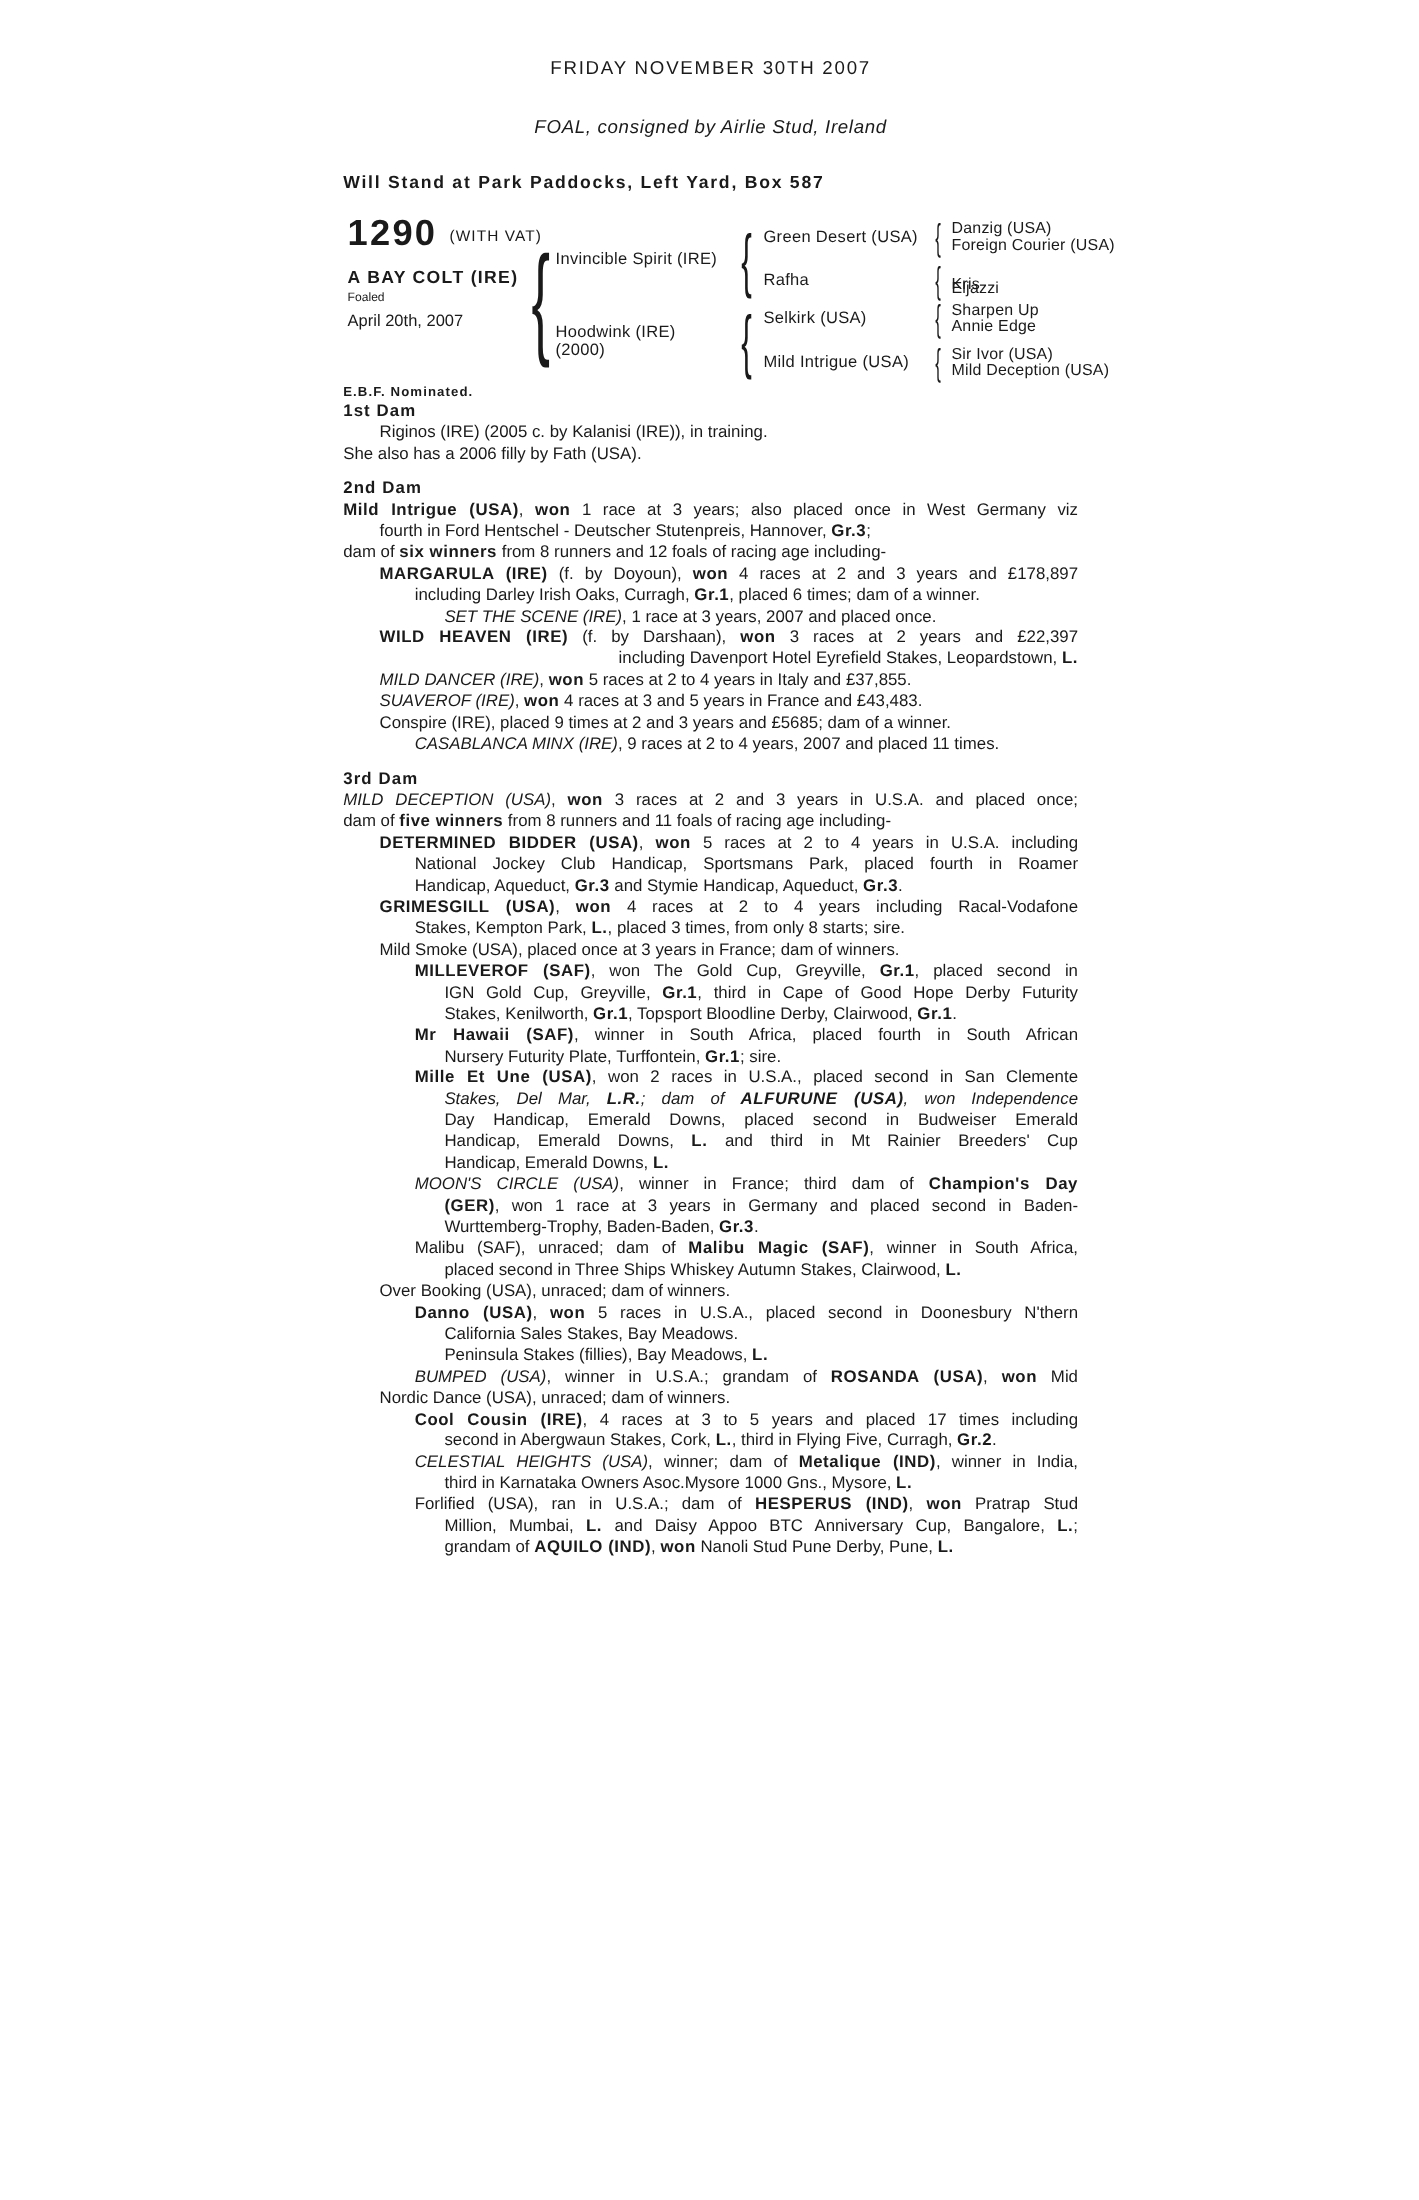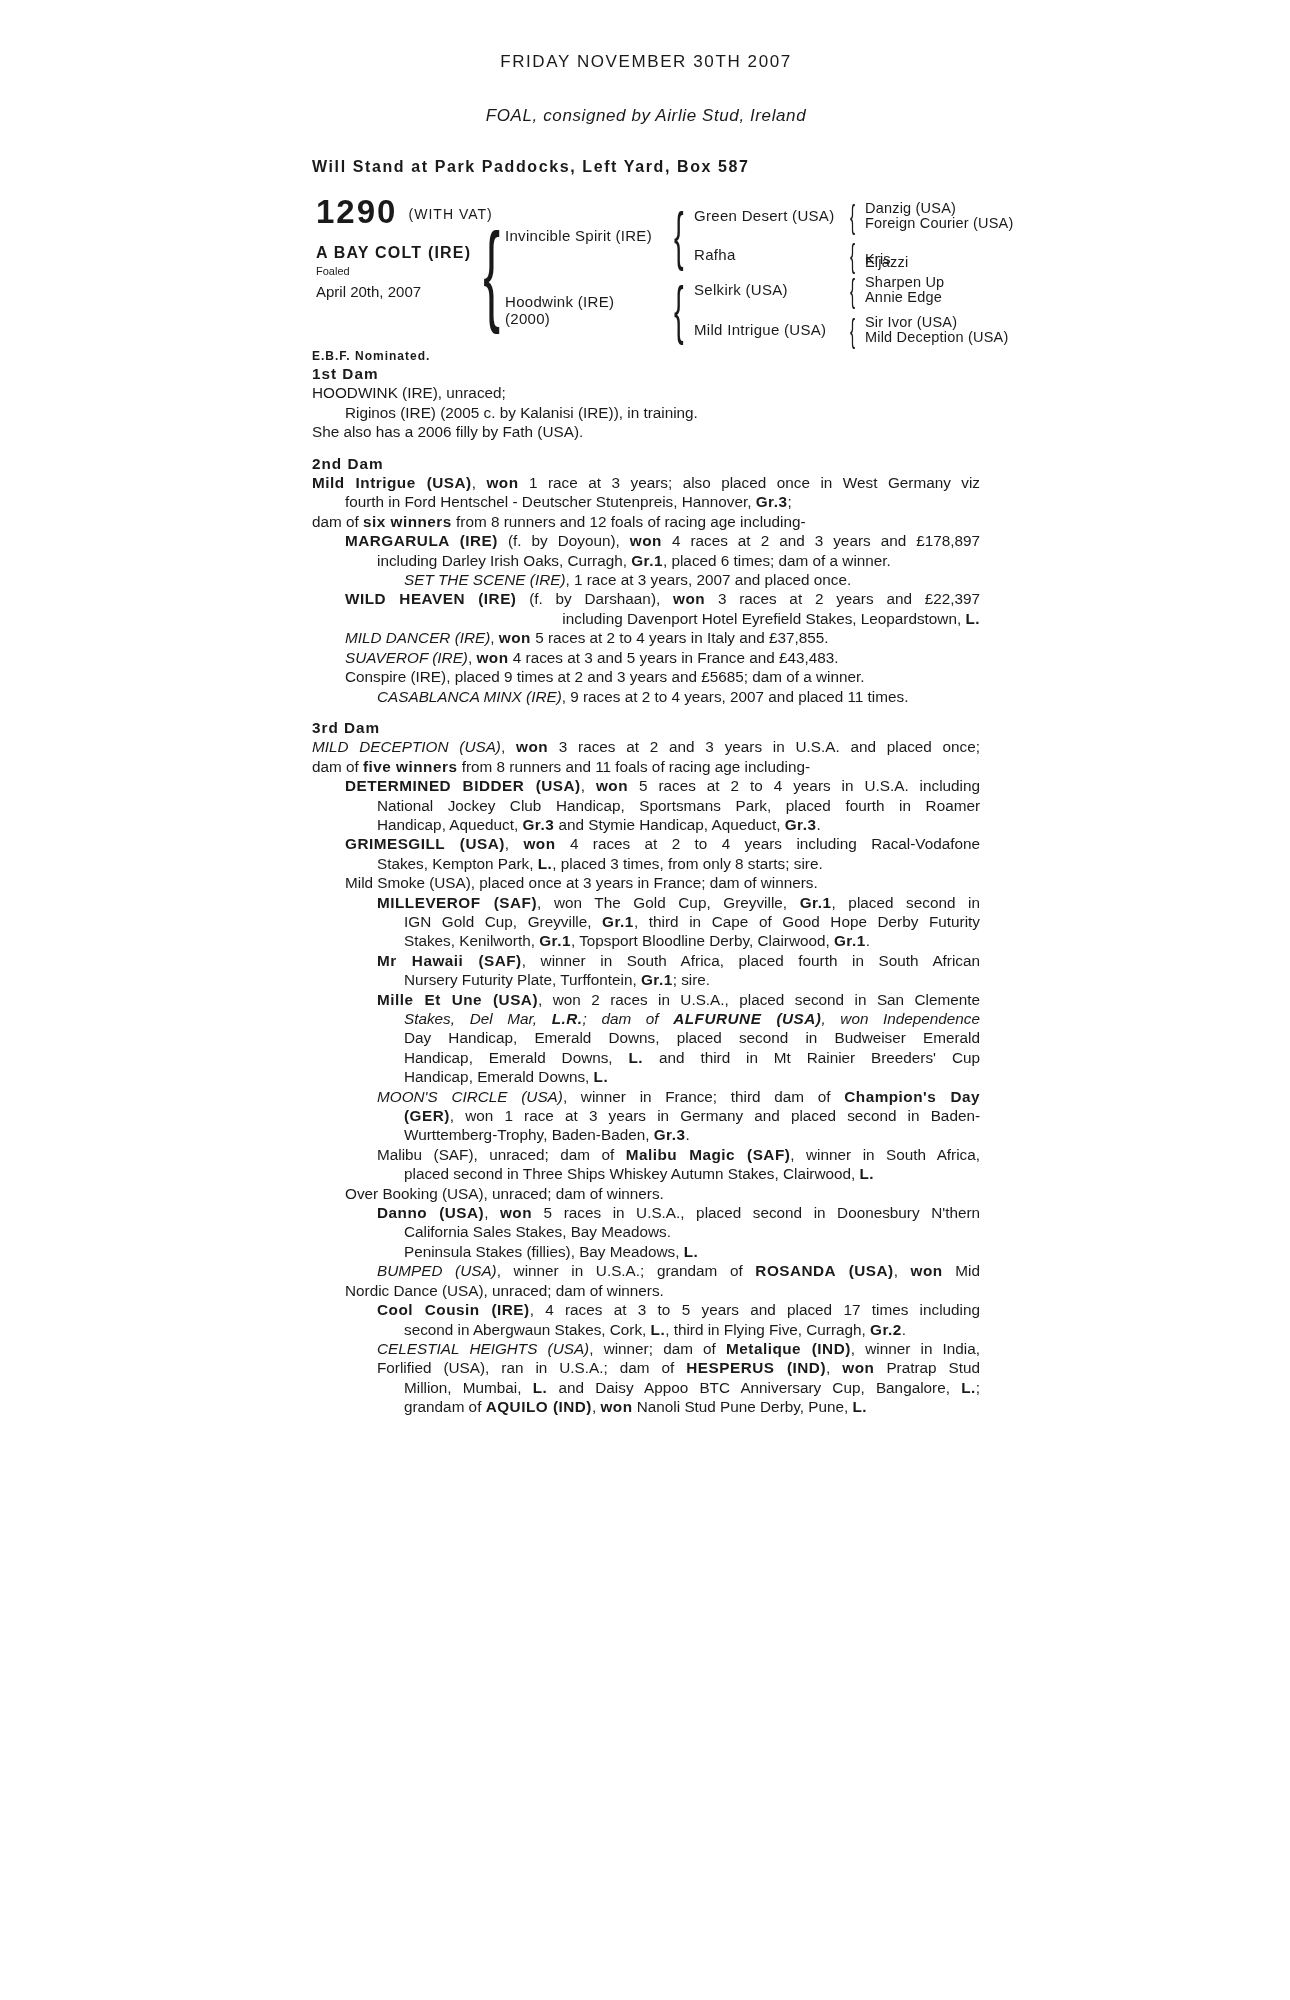--- a/index.html
+++ b/index.html
@@ -107,21 +107,20 @@
     <div class="abs gg gg5">Annie Edge</div>
     <div class="abs gg gg6">Sir Ivor (USA)</div>
     <div class="abs gg gg7">Mild Deception (USA)</div>
   </div>
 
   <div class="abs ebf">E.B.F. Nominated.</div>
 
   <div class="abs dams" id="dams">
       <div class="dam-section">
         <div class="dam-heading">1st Dam</div>
-        <div class="ln" style="padding-left: 0px;"><span>HOODWINK (IRE), unraced;</span></div>
         <div class="ln" style="padding-left: 33px;"><span>Riginos (IRE) (2005 c. by Kalanisi (IRE)), in training.</span></div>
         <div class="ln" style="padding-left: 0px;"><span>She also has a 2006 filly by Fath (USA).</span></div>
       </div>
       <div class="dam-section">
         <div class="dam-heading">2nd Dam</div>
         <div class="ln j" style="padding-left: 0px;"><span class="b">Mild Intrigue (USA)</span><span>, </span><span class="b">won</span><span> 1 race at 3 years; also placed once in West Germany viz</span></div>
         <div class="ln" style="padding-left: 33px;"><span>fourth in Ford Hentschel - Deutscher Stutenpreis, Hannover, </span><span class="b">Gr.3</span><span>;</span></div>
         <div class="ln" style="padding-left: 0px;"><span>dam of </span><span class="b">six winners</span><span> from 8 runners and 12 foals of racing age including-</span></div>
         <div class="ln j" style="padding-left: 33px;"><span class="b">MARGARULA (IRE)</span><span> (f. by Doyoun), </span><span class="b">won</span><span> 4 races at 2 and 3 years and £178,897</span></div>
         <div class="ln" style="padding-left: 65px;"><span>including Darley Irish Oaks, Curragh, </span><span class="b">Gr.1</span><span>, placed 6 times; dam of a winner.</span></div>
@@ -160,19 +159,20 @@
         <div class="ln" style="padding-left: 92px;"><span>placed second in Three Ships Whiskey Autumn Stakes, Clairwood, </span><span class="b">L.</span></div>
         <div class="ln" style="padding-left: 33px;"><span>Over Booking (USA), unraced; dam of winners.</span></div>
         <div class="ln j" style="padding-left: 65px;"><span class="b">Danno (USA)</span><span>, </span><span class="b">won</span><span> 5 races in U.S.A., placed second in Doonesbury N'thern</span></div>
         <div class="ln" style="padding-left: 92px;"><span>California Sales Stakes, Bay Meadows.</span></div>
         <div class="ln" style="padding-left: 92px;"><span>Peninsula Stakes (fillies), Bay Meadows, </span><span class="b">L.</span></div>
         <div class="ln j" style="padding-left: 65px;"><span class="i">BUMPED (USA)</span><span>, winner in U.S.A.; grandam of </span><span class="b">ROSANDA (USA)</span><span>, </span><span class="b">won</span><span> Mid</span></div>
         <div class="ln" style="padding-left: 33px;"><span>Nordic Dance (USA), unraced; dam of winners.</span></div>
         <div class="ln j" style="padding-left: 65px;"><span class="b">Cool Cousin (IRE)</span><span>, 4 races at 3 to 5 years and placed 17 times including</span></div>
         <div class="ln" style="padding-left: 92px;"><span>second in Abergwaun Stakes, Cork, </span><span class="b">L.</span><span>, third in Flying Five, Curragh, </span><span class="b">Gr.2</span><span>.</span></div>
         <div class="ln j" style="padding-left: 65px;"><span class="i">CELESTIAL HEIGHTS (USA)</span><span>, winner; dam of </span><span class="b">Metalique (IND)</span><span>, winner in India,</span></div>
+        <div class="ln" style="padding-left: 92px;"><span>third in Karnataka Owners Asoc.Mysore 1000 Gns., Mysore, </span><span class="b">L.</span></div>
         <div class="ln j" style="padding-left: 65px;"><span>Forlified (USA), ran in U.S.A.; dam of </span><span class="b">HESPERUS (IND)</span><span>, </span><span class="b">won</span><span> Pratrap Stud</span></div>
         <div class="ln j" style="padding-left: 92px;"><span>Million, Mumbai, </span><span class="b">L.</span><span> and Daisy Appoo BTC Anniversary Cup, Bangalore, </span><span class="b">L.</span><span>;</span></div>
         <div class="ln" style="padding-left: 92px;"><span>grandam of </span><span class="b">AQUILO (IND)</span><span>, </span><span class="b">won</span><span> Nanoli Stud Pune Derby, Pune, </span><span class="b">L.</span></div>
       </div>
     </div>
 
 </div>
 
 </body></html>

